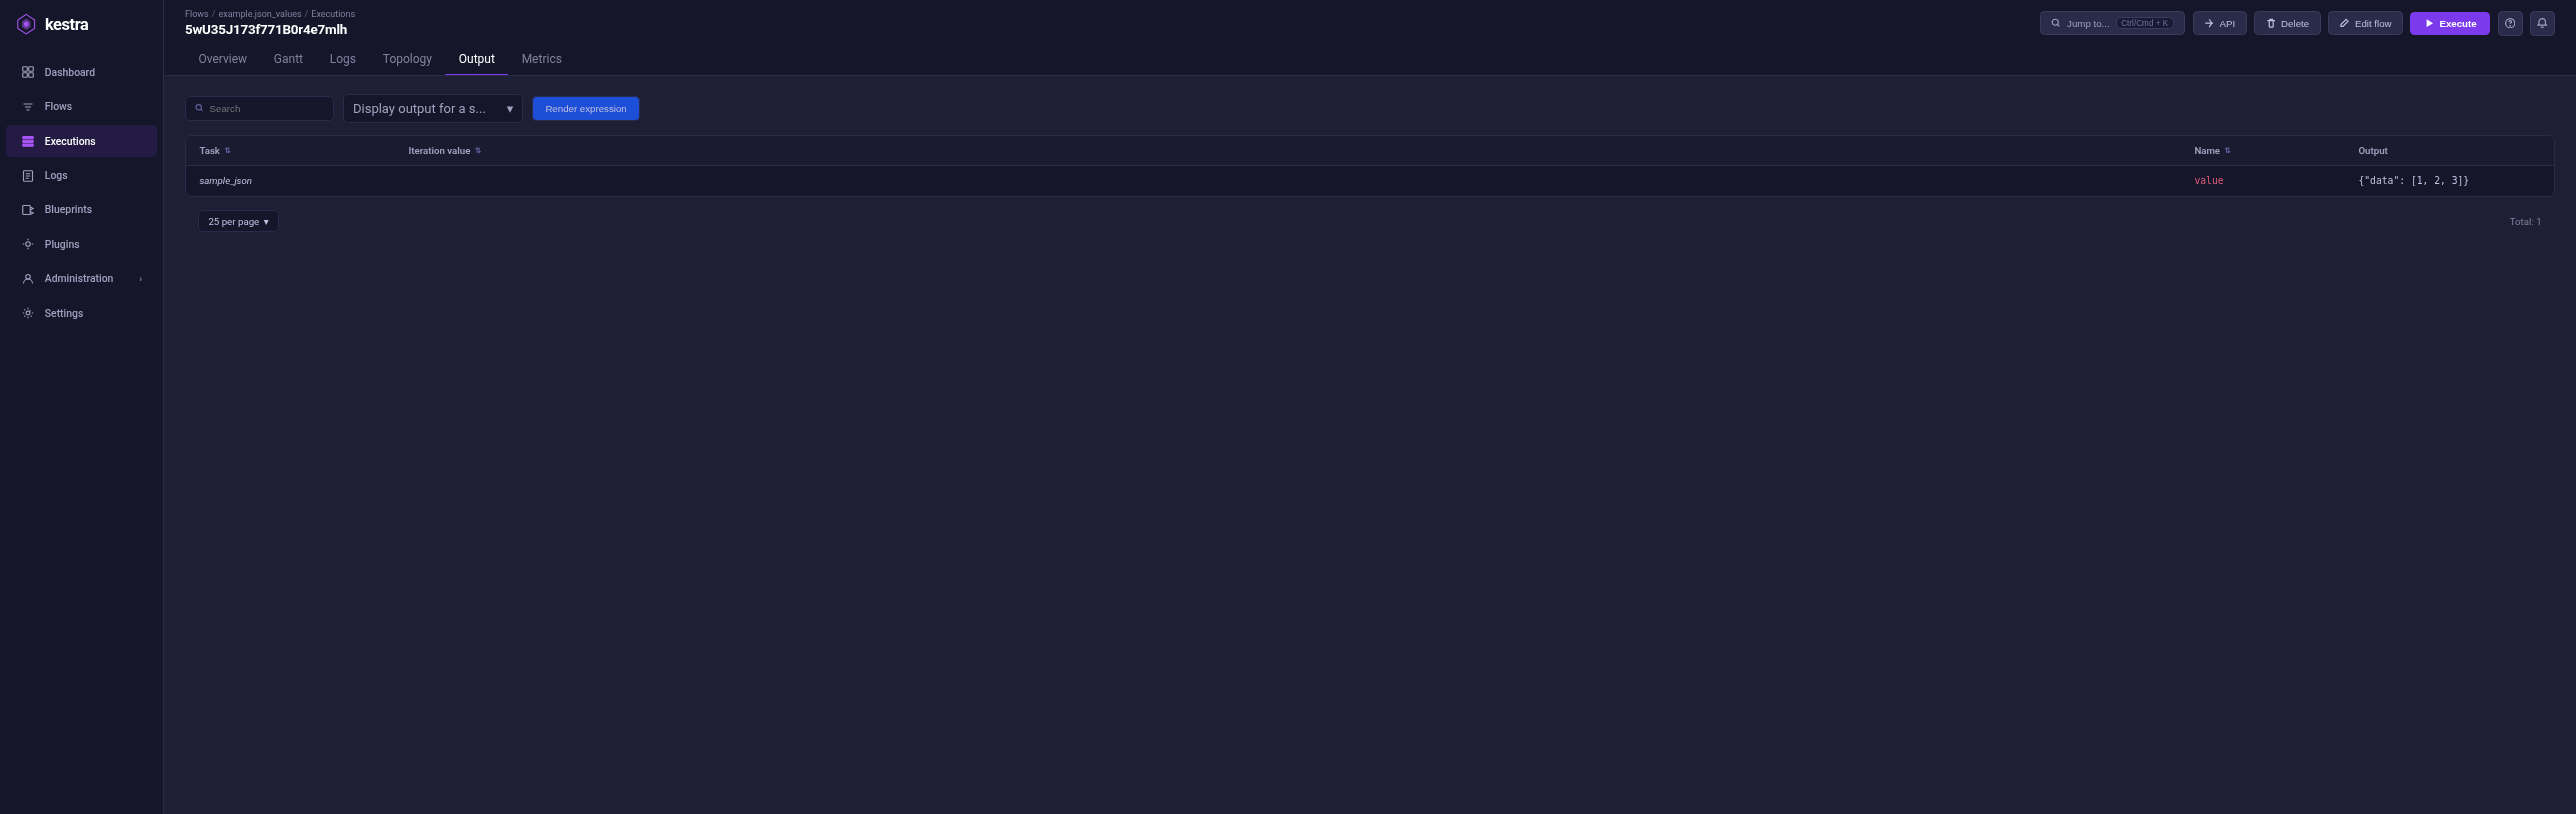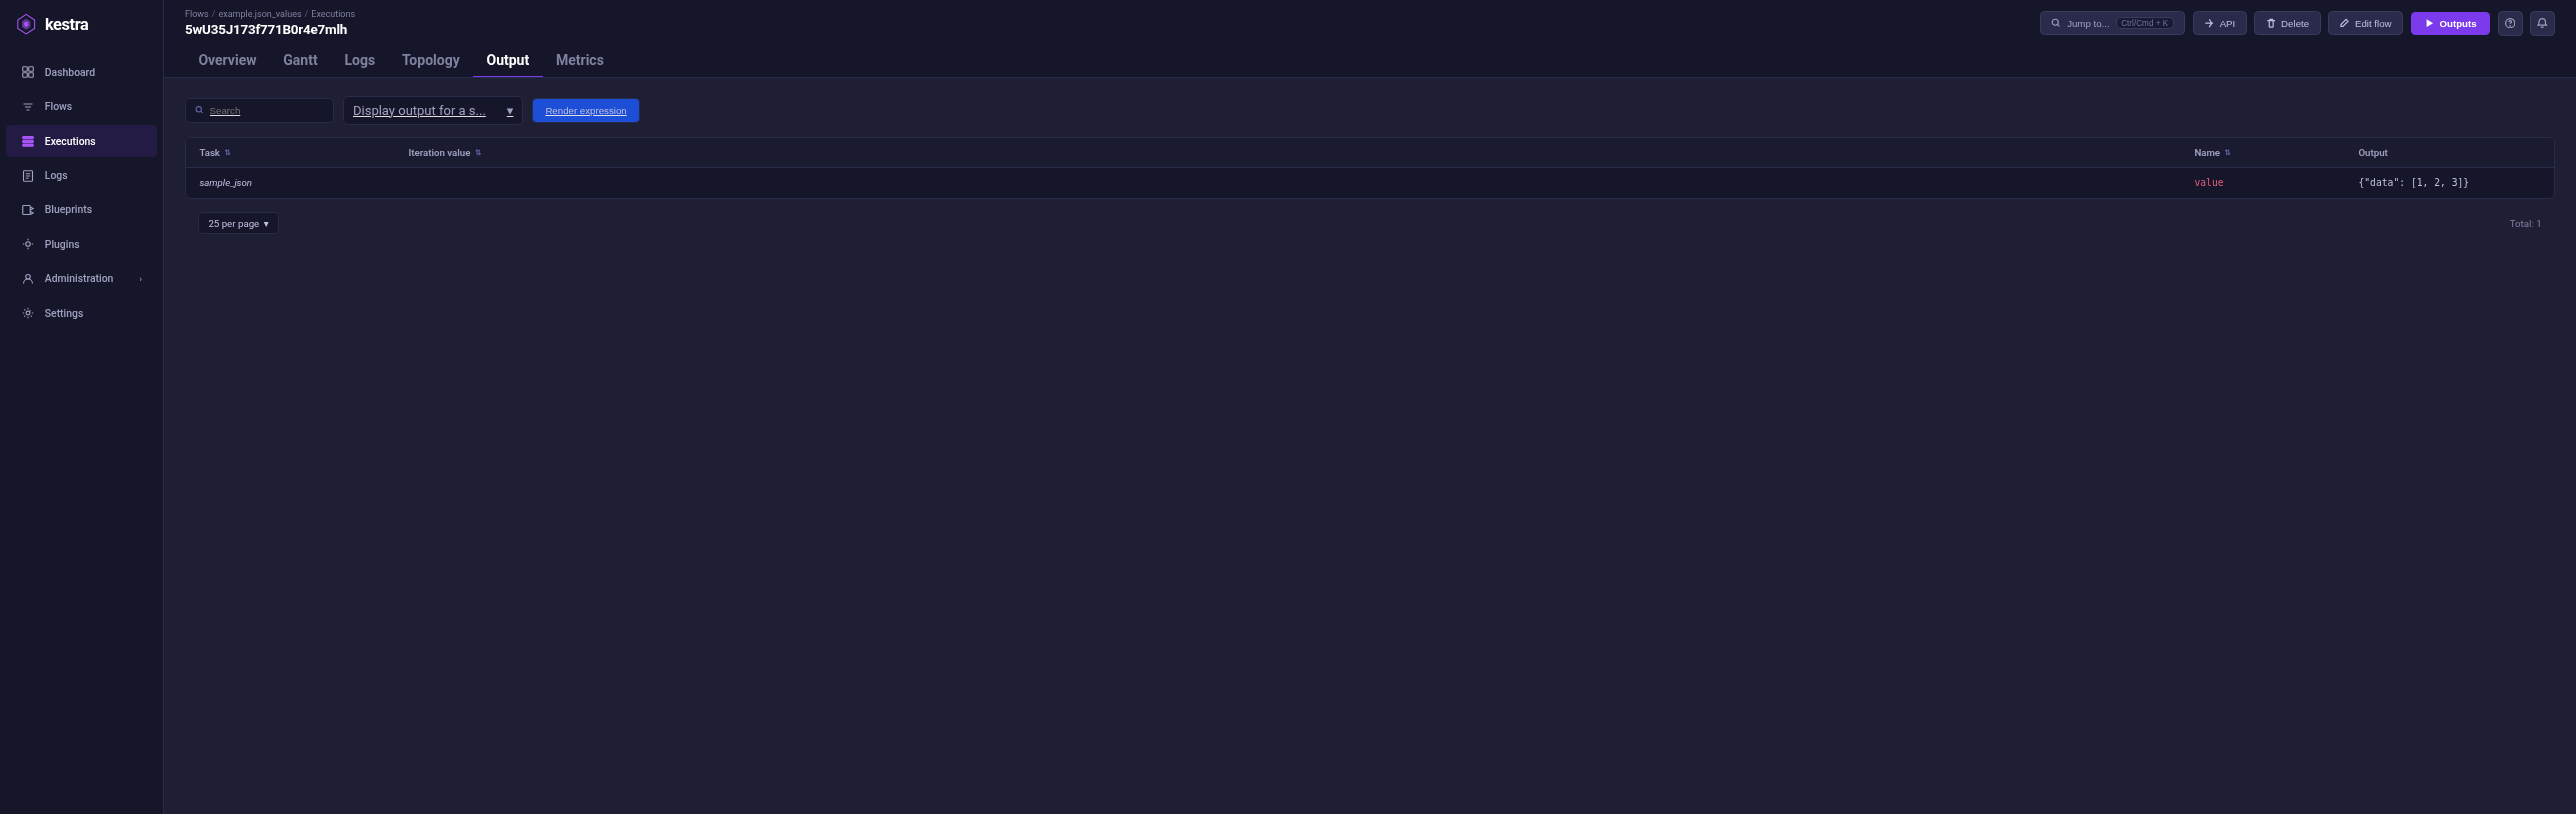--- a/index.html
+++ b/index.html
@@ -207,44 +207,43 @@
       display: flex;
       align-items: flex-end;
       gap: 0;
       border-bottom: none;
     }
 
     .tab {
       padding: 7.5px 13.4px;
       cursor: pointer;
       color: #8080a0;
-      font-size: 14px;
+      font-size: 12px;
       border-bottom: 1.5px solid transparent;
-      font-weight: 700;
+      font-weight: 400;
     }
 
     .tab.active {
       color: #ffffff;
       border-bottom: 1.5px solid #7c3aed;
     }
 
     
     .content {
       flex: 1;
       padding: 18px 21px;
       overflow: auto;
     }
 
     
     .toolbar {
       display: flex;
       align-items: center;
       gap: 9px;
       margin-bottom: 12px;
-      text-decoration: underline;
     }
 
     .search-box {
       display: flex;
       align-items: center;
       gap: 6px;
       background: #16162a;
       border: 0.7px solid #2a2a4a;
       border-radius: 4.5px;
       padding: 6px 9px;
@@ -533,21 +532,21 @@
           <svg width="10.4" height="10.4" viewBox="0 0 16 16" fill="none" stroke="currentColor" stroke-width="1.8">
             <path d="M11 2l3 3-8 8H3v-3l8-8z"></path>
           </svg>
           <span>Edit flow</span>
         </button>
 
         <button class="btn-primary">
           <svg width="10.4" height="10.4" viewBox="0 0 16 16" fill="white">
             <path d="M4 2l10 6-10 6V2z"></path>
           </svg>
-          <span>Outputs</span>
+          <span>Execute</span>
         </button>
 
         <div class="icon-btn">
           <svg width="10.4" height="10.4" viewBox="0 0 16 16" fill="none" stroke="#a0a0c0" stroke-width="1.8">
             <circle cx="8" cy="8" r="7"></circle>
             <path d="M6 6c0-1.1.9-2 2-2s2 .9 2 2c0 1-1 1.5-2 2v1"></path>
             <circle cx="8" cy="12" r="0.5" fill="#a0a0c0"></circle>
           </svg>
         </div>
 

